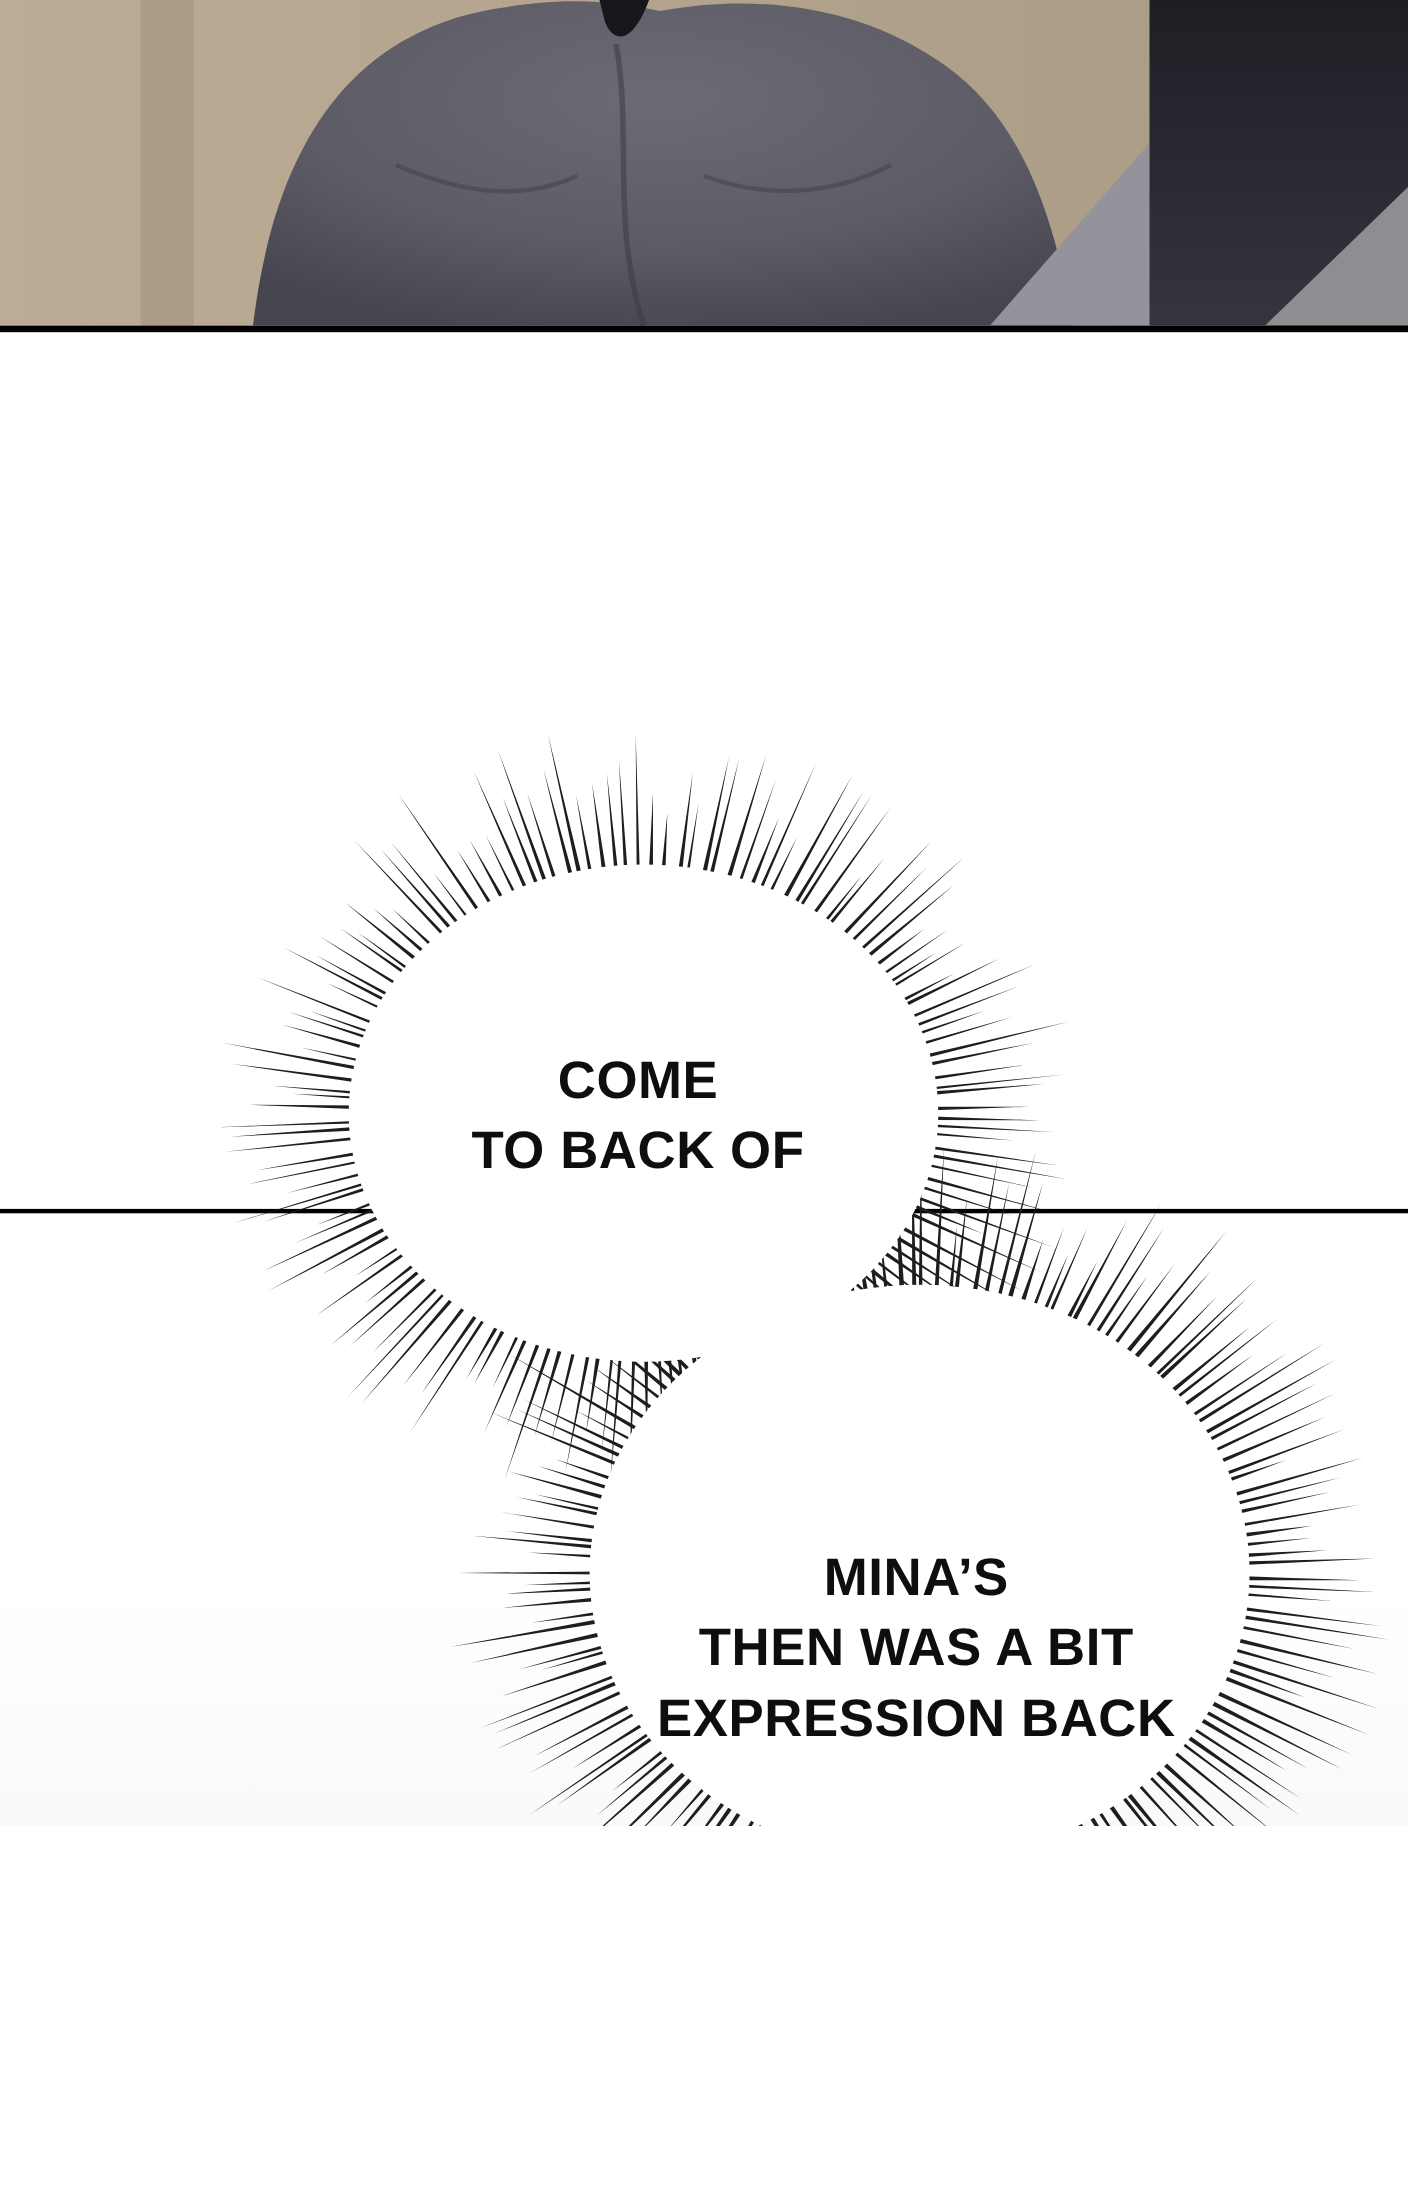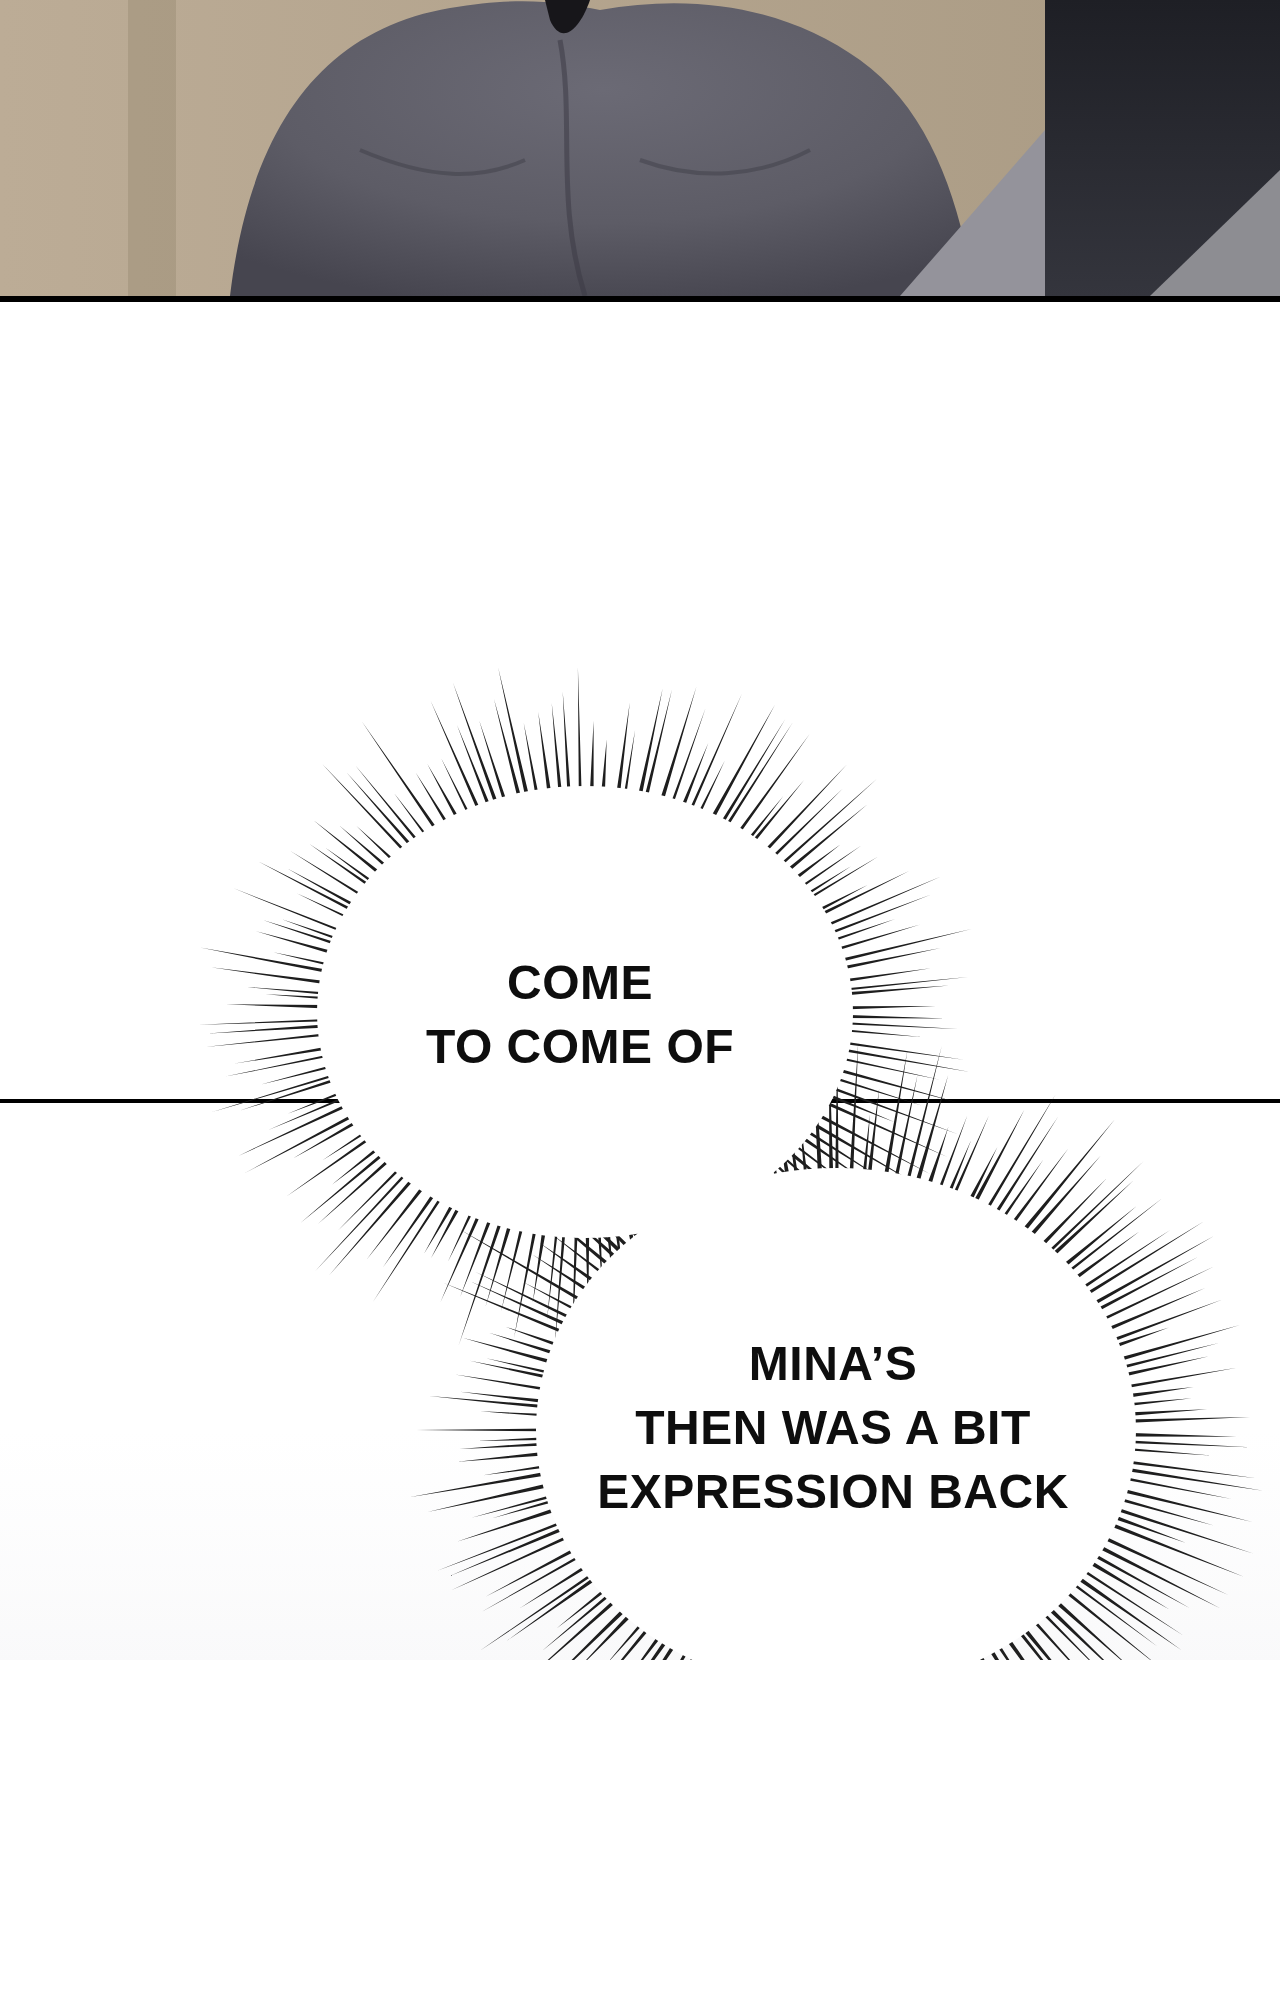--- a/index.html
+++ b/index.html
@@ -7,21 +7,21 @@
     position:relative;width:1280px;height:1660px;overflow:hidden;
     background:#ffffff;font-family:"Liberation Sans",sans-serif;
   }
   .art{position:absolute;left:0;top:0;width:1280px;height:2000px;display:block;}
   .bubble-text{
     position:absolute;transform:translate(-50%,-50%);
     text-align:center;font-weight:700;color:#0e0e0e;
     font-size:48px;line-height:64px;letter-spacing:.5px;white-space:nowrap;
   }
   #bubble1-text{left:580px;top:1015px;}
-  #bubble2-text{left:833px;top:1428px;}
+  #bubble2-text{left:833px;top:1499px;}
 </style>
 </head>
 <body>
 
 <div class="page">
 
   <svg class="art" viewBox="0 0 1280 2000" xmlns="http://www.w3.org/2000/svg">
     <defs>
       <linearGradient id="beigeGrad" x1="0" y1="0" x2="1" y2="0">
         <stop offset="0" stop-color="#bcac96"></stop>
@@ -64,21 +64,21 @@
         <path d="M843.0 1014.8L842.9 1018.1L945.7 1018.6ZM842.7 1021.9L842.6 1024.3L958.0 1029.1ZM842.2 1029.1L842.0 1031.3L921.3 1036.9ZM840.7 1040.9L840.2 1043.6L963.7 1059.7ZM839.4 1047.8L838.8 1050.6L970.1 1072.1ZM837.5 1056.5L836.9 1058.8L939.9 1079.8ZM834.4 1067.3L833.4 1070.3L958.6 1102.8ZM831.5 1075.7L830.6 1078.2L921.6 1105.5ZM827.9 1084.9L826.7 1087.6L958.1 1134.2ZM824.8 1091.8L823.3 1094.9L894.2 1121.9ZM821.3 1098.7L819.7 1101.7L947.4 1156.9ZM814.2 1111.1L812.4 1114.0L930.6 1174.2ZM808.9 1119.3L806.9 1122.2L922.0 1187.2ZM803.4 1127.0L801.5 1129.4L892.6 1185.8ZM798.7 1133.0L796.4 1135.8L873.0 1186.3ZM791.7 1141.2L790.0 1143.1L883.4 1212.0ZM786.2 1147.2L783.7 1149.8L880.2 1226.2ZM780.5 1153.0L778.7 1154.7L857.1 1221.3ZM773.0 1159.9L770.9 1161.8L860.0 1244.6ZM763.0 1168.3L760.1 1170.7L833.7 1246.4ZM755.5 1174.1L752.5 1176.3L826.8 1259.1ZM748.9 1178.8L746.8 1180.2L806.8 1251.9ZM739.0 1185.3L736.8 1186.7L798.5 1268.3ZM729.0 1191.2L725.7 1193.1L787.4 1282.9ZM723.9 1194.0L721.2 1195.5L791.4 1304.1ZM712.1 1200.0L708.6 1201.6L771.4 1310.5ZM701.5 1204.7L698.7 1205.9L735.8 1276.9ZM693.8 1207.8L690.4 1209.2L734.4 1301.1ZM682.5 1212.0L679.1 1213.1L730.4 1336.6ZM676.1 1214.1L673.0 1215.0L696.4 1273.7ZM663.5 1217.8L660.2 1218.6L691.7 1313.7ZM655.3 1219.8L652.6 1220.5L670.1 1278.6ZM643.5 1222.4L639.8 1223.1L654.5 1280.0ZM631.2 1224.5L627.2 1225.1L647.4 1329.4ZM617.8 1226.2L614.8 1226.6L627.2 1315.7ZM609.6 1227.0L606.4 1227.3L613.3 1285.8ZM600.6 1227.6L597.5 1227.7L602.6 1293.0ZM589.2 1228.0L585.5 1228.0L588.2 1320.4ZM577.8 1227.9L574.8 1227.8L572.2 1349.6ZM565.8 1227.4L562.8 1227.2L554.6 1348.3ZM558.4 1226.9L555.8 1226.6L546.9 1320.8ZM546.9 1225.6L542.9 1225.1L532.7 1302.7ZM537.7 1224.3L534.4 1223.8L513.9 1338.6ZM524.8 1222.0L521.6 1221.4L501.0 1311.5ZM513.4 1219.5L509.6 1218.6L485.7 1306.0ZM503.9 1217.0L500.6 1216.1L458.7 1345.3ZM494.0 1214.1L490.5 1213.0L460.1 1297.1ZM482.8 1210.3L479.5 1209.1L440.4 1302.3ZM475.4 1207.5L472.5 1206.4L447.8 1261.9ZM463.5 1202.5L459.9 1200.9L431.1 1257.9ZM457.4 1199.8L454.0 1198.1L424.0 1253.7ZM445.3 1193.6L442.8 1192.2L372.9 1302.0ZM439.0 1190.1L435.8 1188.2L382.8 1267.4ZM428.1 1183.5L425.1 1181.5L366.3 1260.1ZM417.4 1176.2L414.6 1174.2L328.9 1275.6ZM410.2 1170.9L408.2 1169.3L315.1 1271.2ZM404.1 1166.0L401.9 1164.2L338.0 1230.4ZM394.3 1157.5L391.9 1155.2L317.9 1223.9ZM388.3 1151.7L385.9 1149.4L300.4 1223.1ZM383.1 1146.5L380.9 1144.1L331.8 1184.7ZM374.4 1136.8L372.5 1134.6L286.7 1196.3ZM369.7 1131.0L368.1 1129.0L322.5 1160.3ZM362.1 1120.8L360.1 1117.9L292.8 1158.5ZM358.1 1114.8L356.3 1111.9L243.6 1173.7ZM351.9 1104.7L350.4 1101.9L238.3 1155.9ZM348.1 1097.6L346.9 1095.2L268.3 1130.0ZM345.5 1092.4L344.4 1089.9L287.6 1113.7ZM340.1 1079.8L339.0 1077.0L239.4 1110.7ZM338.3 1075.2L337.5 1073.0L212.2 1111.9ZM335.4 1066.8L334.7 1064.3L260.9 1084.5ZM332.4 1056.0L331.9 1053.8L225.0 1076.6ZM330.8 1049.0L330.2 1046.1L233.3 1063.8ZM328.5 1035.6L328.2 1033.0L205.0 1047.1ZM327.7 1027.4L327.4 1024.2L208.3 1033.4ZM327.2 1021.2L327.1 1018.9L198.3 1024.8ZM327.0 1008.4L327.1 1005.1L225.9 1004.3ZM327.4 999.4L327.6 997.0L265.5 994.3ZM327.8 995.1L328.0 992.6L247.3 987.0ZM329.1 984.8L329.6 981.5L210.7 967.2ZM331.1 973.8L331.8 970.6L200.0 947.6ZM332.7 966.7L333.4 964.3L273.3 952.3ZM336.0 955.4L337.1 952.2L256.1 931.3ZM339.2 946.4L340.2 943.8L262.9 920.1ZM341.2 941.4L342.1 939.1L281.8 919.2ZM344.6 933.6L345.7 931.4L233.1 888.1ZM351.3 920.5L352.5 918.4L296.7 893.3ZM355.3 913.6L356.9 911.1L258.0 861.3ZM358.1 909.2L359.8 906.6L287.3 868.5ZM365.1 899.1L366.7 896.9L290.4 851.1ZM372.4 889.6L374.4 887.2L309.5 843.9ZM375.5 885.9L377.3 883.8L325.1 847.5ZM382.6 878.1L385.1 875.5L313.5 820.3ZM389.3 871.3L391.7 868.9L339.3 825.5ZM395.9 865.1L398.2 863.0L356.5 825.9ZM406.8 855.8L409.1 854.0L321.8 763.6ZM413.3 850.8L416.0 848.8L346.4 772.2ZM419.8 846.1L422.3 844.4L355.4 765.6ZM428.2 840.5L430.3 839.1L394.1 793.3ZM437.6 834.7L440.4 833.1L361.7 721.2ZM448.3 828.8L451.3 827.3L415.6 772.4ZM458.4 823.8L461.7 822.3L427.2 763.8ZM469.5 818.8L472.1 817.8L441.3 758.5ZM479.2 815.0L482.4 813.8L430.7 700.9ZM489.0 811.5L492.5 810.4L457.0 725.1ZM496.3 809.2L499.9 808.1L452.9 682.4ZM504.8 806.7L508.3 805.8L479.2 720.6ZM518.8 803.2L522.7 802.4L494.0 698.9ZM526.3 801.7L530.3 800.9L498.1 667.3ZM536.2 799.9L539.6 799.4L523.7 722.8ZM548.0 798.2L552.0 797.8L538.2 711.9ZM558.8 797.1L562.4 796.8L551.7 703.0ZM567.5 796.5L570.9 796.3L562.7 691.5ZM578.8 796.1L581.7 796.0L577.9 667.2ZM589.7 796.0L593.6 796.1L593.6 720.8ZM600.8 796.4L604.8 796.6L606.7 739.2ZM615.7 797.5L619.6 798.0L629.8 702.4ZM623.1 798.4L625.8 798.7L635.1 729.9ZM636.8 800.4L640.8 801.1L662.7 688.2ZM643.3 801.6L646.8 802.3L672.0 689.3ZM658.3 804.9L662.2 805.9L696.4 686.8ZM669.1 807.8L671.8 808.6L705.6 708.0ZM679.1 810.9L682.8 812.1L708.3 743.0ZM687.5 813.8L690.2 814.8L742.0 693.4ZM695.9 817.0L698.6 818.1L724.9 760.4ZM707.9 822.1L711.5 823.7L775.1 704.4ZM717.7 826.8L720.7 828.3L785.3 719.1ZM722.7 829.3L725.3 830.7L792.7 722.6ZM734.3 835.9L737.1 837.5L809.8 733.8ZM744.5 842.2L747.1 844.0L783.2 796.3ZM748.4 844.8L751.1 846.7L804.1 780.1ZM760.5 853.7L763.2 855.8L846.9 764.5ZM768.0 859.8L770.3 861.7L842.8 788.5ZM776.3 867.1L778.3 869.0L877.3 778.6ZM782.2 872.8L784.8 875.3L867.5 804.3ZM789.6 880.4L792.1 883.2L840.4 844.4ZM796.6 888.5L798.2 890.4L861.3 845.4ZM802.2 895.4L803.9 897.7L851.0 866.2ZM805.1 899.3L806.6 901.3L878.3 856.6ZM813.2 911.3L815.0 914.1L867.6 885.0ZM815.6 915.2L817.3 918.1L909.1 871.1ZM821.7 926.1L822.9 928.4L941.0 876.6ZM825.4 933.6L826.5 936.1L931.2 894.6ZM828.5 940.5L829.5 942.9L895.2 918.9ZM831.9 949.3L832.8 951.9L920.3 924.5ZM835.4 959.9L836.3 963.1L971.5 928.9ZM837.4 967.2L838.2 970.5L940.6 947.9ZM840.1 979.7L840.6 982.8L930.8 968.3ZM841.5 988.8L841.8 991.1L968.1 976.9ZM842.0 992.6L842.3 995.8L949.0 985.4ZM842.9 1006.2L843.0 1009.5L935.7 1006.1Z" fill="#1e1e1e"></path>
         <path d="M1126.0 1432.8L1125.9 1436.5L1236.5 1436.7ZM1125.8 1440.2L1125.6 1443.0L1249.6 1447.3ZM1125.3 1447.7L1125.1 1450.3L1210.9 1455.4ZM1123.9 1460.0L1123.5 1463.1L1256.2 1478.3ZM1122.8 1467.1L1122.2 1470.4L1263.3 1490.7ZM1121.1 1476.3L1120.5 1479.0L1231.8 1499.0ZM1118.3 1487.5L1117.4 1491.1L1252.5 1521.9ZM1115.8 1496.4L1114.8 1499.4L1213.8 1525.4ZM1112.5 1506.1L1111.3 1509.3L1253.9 1553.7ZM1109.7 1513.3L1108.2 1517.0L1186.1 1542.9ZM1106.6 1520.7L1105.0 1524.2L1244.4 1577.0ZM1100.2 1533.9L1098.4 1537.3L1228.3 1595.1ZM1095.4 1542.6L1093.4 1546.1L1220.6 1608.6ZM1090.4 1550.9L1088.5 1553.9L1190.0 1608.3ZM1086.2 1557.4L1083.8 1560.9L1169.8 1609.7ZM1079.8 1566.4L1078.1 1568.7L1183.3 1635.5ZM1074.8 1572.9L1072.2 1576.2L1181.6 1650.2ZM1069.6 1579.4L1067.8 1581.4L1157.4 1646.4ZM1062.8 1587.1L1060.6 1589.4L1163.2 1670.1ZM1053.7 1596.5L1050.7 1599.4L1136.7 1673.6ZM1046.8 1603.0L1043.7 1605.9L1131.4 1687.1ZM1040.7 1608.5L1038.5 1610.4L1110.2 1681.1ZM1031.6 1616.1L1029.2 1617.9L1104.1 1698.7ZM1022.3 1623.1L1018.9 1625.6L1095.1 1714.6ZM1017.5 1626.5L1014.7 1628.4L1102.2 1736.1ZM1006.6 1633.8L1003.0 1636.0L1083.2 1744.4ZM996.7 1639.8L993.8 1641.4L1042.7 1712.9ZM989.5 1643.8L985.9 1645.7L1045.0 1738.1ZM978.8 1649.3L975.3 1651.0L1046.7 1775.3ZM972.8 1652.2L969.5 1653.7L1003.1 1713.6ZM960.8 1657.5L957.4 1658.9L1004.8 1755.7ZM953.0 1660.6L950.1 1661.7L977.8 1721.7ZM941.8 1664.6L937.8 1666.0L962.6 1725.0ZM930.0 1668.4L925.6 1669.7L964.0 1777.4ZM916.9 1672.0L913.7 1672.8L941.8 1765.7ZM909.0 1673.9L905.5 1674.7L922.9 1736.4ZM900.1 1675.8L896.7 1676.4L913.7 1745.5ZM888.9 1677.8L884.8 1678.4L904.3 1776.1ZM877.6 1679.4L874.3 1679.8L893.9 1809.0ZM865.7 1680.7L862.3 1681.0L876.6 1810.5ZM858.2 1681.3L855.3 1681.4L864.1 1783.0ZM846.6 1681.8L842.1 1681.9L846.8 1766.5ZM837.3 1682.0L833.5 1682.0L835.1 1807.3ZM824.0 1681.8L820.3 1681.6L817.4 1781.3ZM812.3 1681.2L807.8 1680.8L801.3 1778.4ZM802.3 1680.3L798.5 1679.9L782.5 1824.6ZM791.9 1679.1L787.7 1678.5L774.4 1774.1ZM779.9 1677.2L775.9 1676.5L756.1 1783.6ZM771.9 1675.8L768.5 1675.1L755.2 1739.9ZM759.0 1673.0L754.6 1671.9L737.8 1739.3ZM752.3 1671.3L748.1 1670.2L729.9 1736.5ZM738.8 1667.4L735.6 1666.4L689.6 1798.2ZM731.6 1665.1L727.6 1663.7L691.9 1760.0ZM719.2 1660.7L715.3 1659.2L674.0 1756.5ZM706.6 1655.5L703.0 1653.9L640.3 1781.8ZM698.1 1651.7L695.4 1650.4L625.6 1780.8ZM690.7 1648.1L687.7 1646.6L638.9 1733.0ZM678.7 1641.7L675.2 1639.7L617.3 1731.7ZM671.0 1637.2L667.6 1635.2L599.5 1735.6ZM664.4 1633.1L661.1 1631.0L621.3 1687.7ZM652.9 1625.4L650.0 1623.4L579.0 1712.2ZM646.4 1620.7L643.9 1618.8L605.4 1665.3ZM635.8 1612.3L632.5 1609.5L574.9 1672.1ZM629.9 1607.2L626.8 1604.5L529.6 1702.2ZM620.5 1598.6L617.8 1596.0L519.2 1686.0ZM614.4 1592.5L612.2 1590.2L542.0 1650.9ZM610.1 1588.0L607.9 1585.6L556.5 1628.4ZM600.4 1576.9L598.1 1574.1L506.9 1640.8ZM597.1 1572.8L595.3 1570.6L479.8 1650.8ZM591.3 1565.2L589.4 1562.6L520.2 1607.9ZM584.4 1555.3L582.9 1553.0L481.4 1612.0ZM580.2 1548.8L578.4 1545.8L485.4 1596.7ZM573.0 1536.2L571.5 1533.4L451.2 1590.2ZM569.0 1528.3L567.4 1525.0L449.7 1575.9ZM566.2 1522.3L565.0 1519.8L436.6 1571.0ZM561.0 1509.9L559.6 1506.3L456.7 1541.8ZM557.7 1500.9L556.8 1498.2L492.3 1518.2ZM556.3 1496.5L555.4 1493.7L471.4 1517.7ZM553.3 1486.2L552.3 1482.3L427.4 1511.9ZM550.6 1474.8L549.9 1471.0L409.0 1497.3ZM549.2 1467.3L548.7 1464.4L483.0 1475.3ZM547.5 1455.3L547.1 1451.5L457.5 1461.7ZM546.6 1445.6L546.4 1442.4L459.3 1448.9ZM546.2 1440.0L546.1 1437.2L477.2 1441.0ZM546.0 1431.3L546.0 1428.6L416.6 1429.9ZM546.4 1416.5L546.6 1413.9L480.2 1411.3ZM547.1 1408.6L547.4 1405.3L428.9 1396.1ZM547.6 1403.5L548.1 1400.0L460.0 1391.8ZM549.4 1391.3L550.0 1388.4L455.1 1374.6ZM551.8 1379.8L552.6 1376.5L469.8 1360.8ZM553.0 1375.1L553.7 1372.2L486.1 1358.3ZM555.7 1365.3L556.9 1361.5L462.5 1337.7ZM558.6 1356.4L559.9 1353.0L488.9 1332.7ZM561.7 1348.2L563.0 1345.1L505.0 1326.6ZM567.1 1335.5L568.5 1332.6L443.3 1282.8ZM570.6 1328.4L572.3 1325.2L470.1 1281.3ZM574.2 1321.6L575.8 1318.7L475.1 1271.8ZM579.1 1313.2L580.5 1310.8L523.6 1282.2ZM584.7 1304.3L586.6 1301.4L459.1 1228.9ZM591.3 1294.7L593.5 1291.8L532.8 1254.8ZM597.8 1286.2L600.3 1283.2L539.0 1242.4ZM605.3 1277.3L607.3 1275.1L548.9 1232.0ZM611.9 1270.0L614.5 1267.3L510.9 1183.5ZM618.9 1263.0L621.7 1260.2L546.3 1195.1ZM624.1 1257.9L627.1 1255.2L521.3 1157.6ZM630.4 1252.3L633.3 1249.7L563.6 1182.1ZM641.0 1243.5L644.4 1240.9L565.7 1156.1ZM646.8 1239.0L650.3 1236.4L553.5 1125.4ZM654.7 1233.3L657.7 1231.2L603.8 1166.0ZM664.1 1227.0L667.8 1224.7L611.0 1149.9ZM673.1 1221.5L676.5 1219.5L618.2 1136.0ZM680.4 1217.3L683.7 1215.6L622.0 1120.6ZM690.2 1212.2L693.0 1210.8L622.8 1091.7ZM699.6 1207.6L703.6 1205.8L663.8 1134.5ZM709.5 1203.2L713.7 1201.5L684.8 1145.8ZM723.3 1197.8L727.4 1196.4L685.8 1101.4ZM730.3 1195.3L733.2 1194.4L704.7 1124.6ZM743.3 1191.2L747.7 1190.0L706.9 1073.2ZM749.8 1189.4L753.6 1188.4L715.5 1069.9ZM764.7 1185.7L769.1 1184.8L735.2 1056.1ZM775.9 1183.5L779.0 1182.9L754.3 1071.3ZM786.3 1181.7L790.6 1181.1L775.3 1102.7ZM795.4 1180.5L798.6 1180.1L778.0 1040.0ZM804.5 1179.5L807.9 1179.2L799.1 1110.7ZM818.0 1178.5L822.5 1178.3L812.3 1033.5ZM829.3 1178.1L833.3 1178.0L829.0 1041.9ZM835.2 1178.0L838.6 1178.0L837.3 1041.2ZM849.2 1178.3L853.0 1178.4L858.2 1042.5ZM862.0 1179.0L865.6 1179.3L870.0 1114.3ZM866.8 1179.4L870.8 1179.8L879.2 1088.2ZM882.9 1181.3L887.0 1181.9L907.4 1050.5ZM893.2 1183.0L896.8 1183.6L917.6 1074.6ZM905.0 1185.2L908.3 1186.0L941.7 1046.1ZM913.7 1187.2L918.0 1188.3L948.2 1074.9ZM925.0 1190.2L929.4 1191.4L948.4 1126.7ZM936.4 1193.6L939.3 1194.5L967.3 1115.4ZM945.7 1196.7L949.0 1197.9L971.1 1140.2ZM950.8 1198.6L953.7 1199.7L988.9 1115.4ZM965.7 1204.6L969.5 1206.3L997.4 1147.0ZM970.4 1206.7L974.2 1208.5L1024.5 1109.6ZM983.1 1212.8L985.9 1214.3L1055.4 1094.7ZM991.3 1217.2L994.3 1218.9L1058.3 1116.2ZM998.8 1221.4L1001.6 1223.1L1043.2 1159.7ZM1007.8 1227.0L1010.7 1228.8L1068.3 1148.6ZM1018.2 1233.9L1021.6 1236.4L1114.7 1119.6ZM1025.0 1238.9L1028.5 1241.5L1101.0 1155.2ZM1036.4 1247.9L1039.4 1250.4L1106.5 1178.5ZM1044.2 1254.6L1046.4 1256.5L1143.7 1161.1ZM1047.3 1257.4L1050.3 1260.2L1133.4 1180.5ZM1058.2 1268.0L1061.0 1271.0L1136.7 1205.9ZM1063.5 1273.7L1065.4 1275.8L1161.9 1198.6ZM1069.3 1280.3L1071.7 1283.2L1139.4 1231.6ZM1076.9 1289.7L1078.8 1292.2L1170.2 1229.9ZM1081.3 1295.6L1083.2 1298.3L1204.1 1221.2ZM1087.8 1304.9L1089.8 1308.0L1214.4 1235.8ZM1091.7 1311.1L1093.4 1313.9L1197.9 1257.0ZM1097.2 1320.5L1098.6 1323.0L1214.5 1266.3ZM1102.1 1329.8L1103.7 1333.0L1205.2 1287.9ZM1107.1 1340.6L1108.4 1343.6L1222.5 1299.4ZM1109.5 1346.1L1110.9 1349.6L1168.9 1327.6ZM1114.3 1359.1L1115.4 1362.4L1240.0 1325.0ZM1116.8 1367.1L1117.7 1370.1L1218.9 1343.1ZM1118.8 1374.3L1119.7 1377.7L1209.0 1356.3ZM1121.6 1386.1L1122.1 1388.9L1236.9 1367.8ZM1123.1 1394.5L1123.7 1398.4L1193.5 1387.1ZM1124.4 1403.4L1124.7 1406.5L1191.7 1398.2ZM1125.3 1412.5L1125.6 1416.2L1207.1 1409.3ZM1125.8 1419.6L1125.9 1422.9L1250.1 1416.9Z" fill="#1e1e1e"></path>
       </g>
 
     <ellipse cx="585" cy="1012" rx="268" ry="226" fill="#ffffff"></ellipse>
     <ellipse cx="836" cy="1430" rx="300" ry="262" fill="#ffffff"></ellipse>
   </svg>
 
   <div class="bubble-text" id="bubble1-text">
     <div>COME</div>
-    <div>TO COME OF</div>
+    <div>TO BACK OF</div>
   </div>
 
   <div class="bubble-text" id="bubble2-text">
     <div>MINA’S</div>
     <div>THEN WAS A BIT</div>
     <div>EXPRESSION BACK</div>
   </div>
 
 </div>
 

